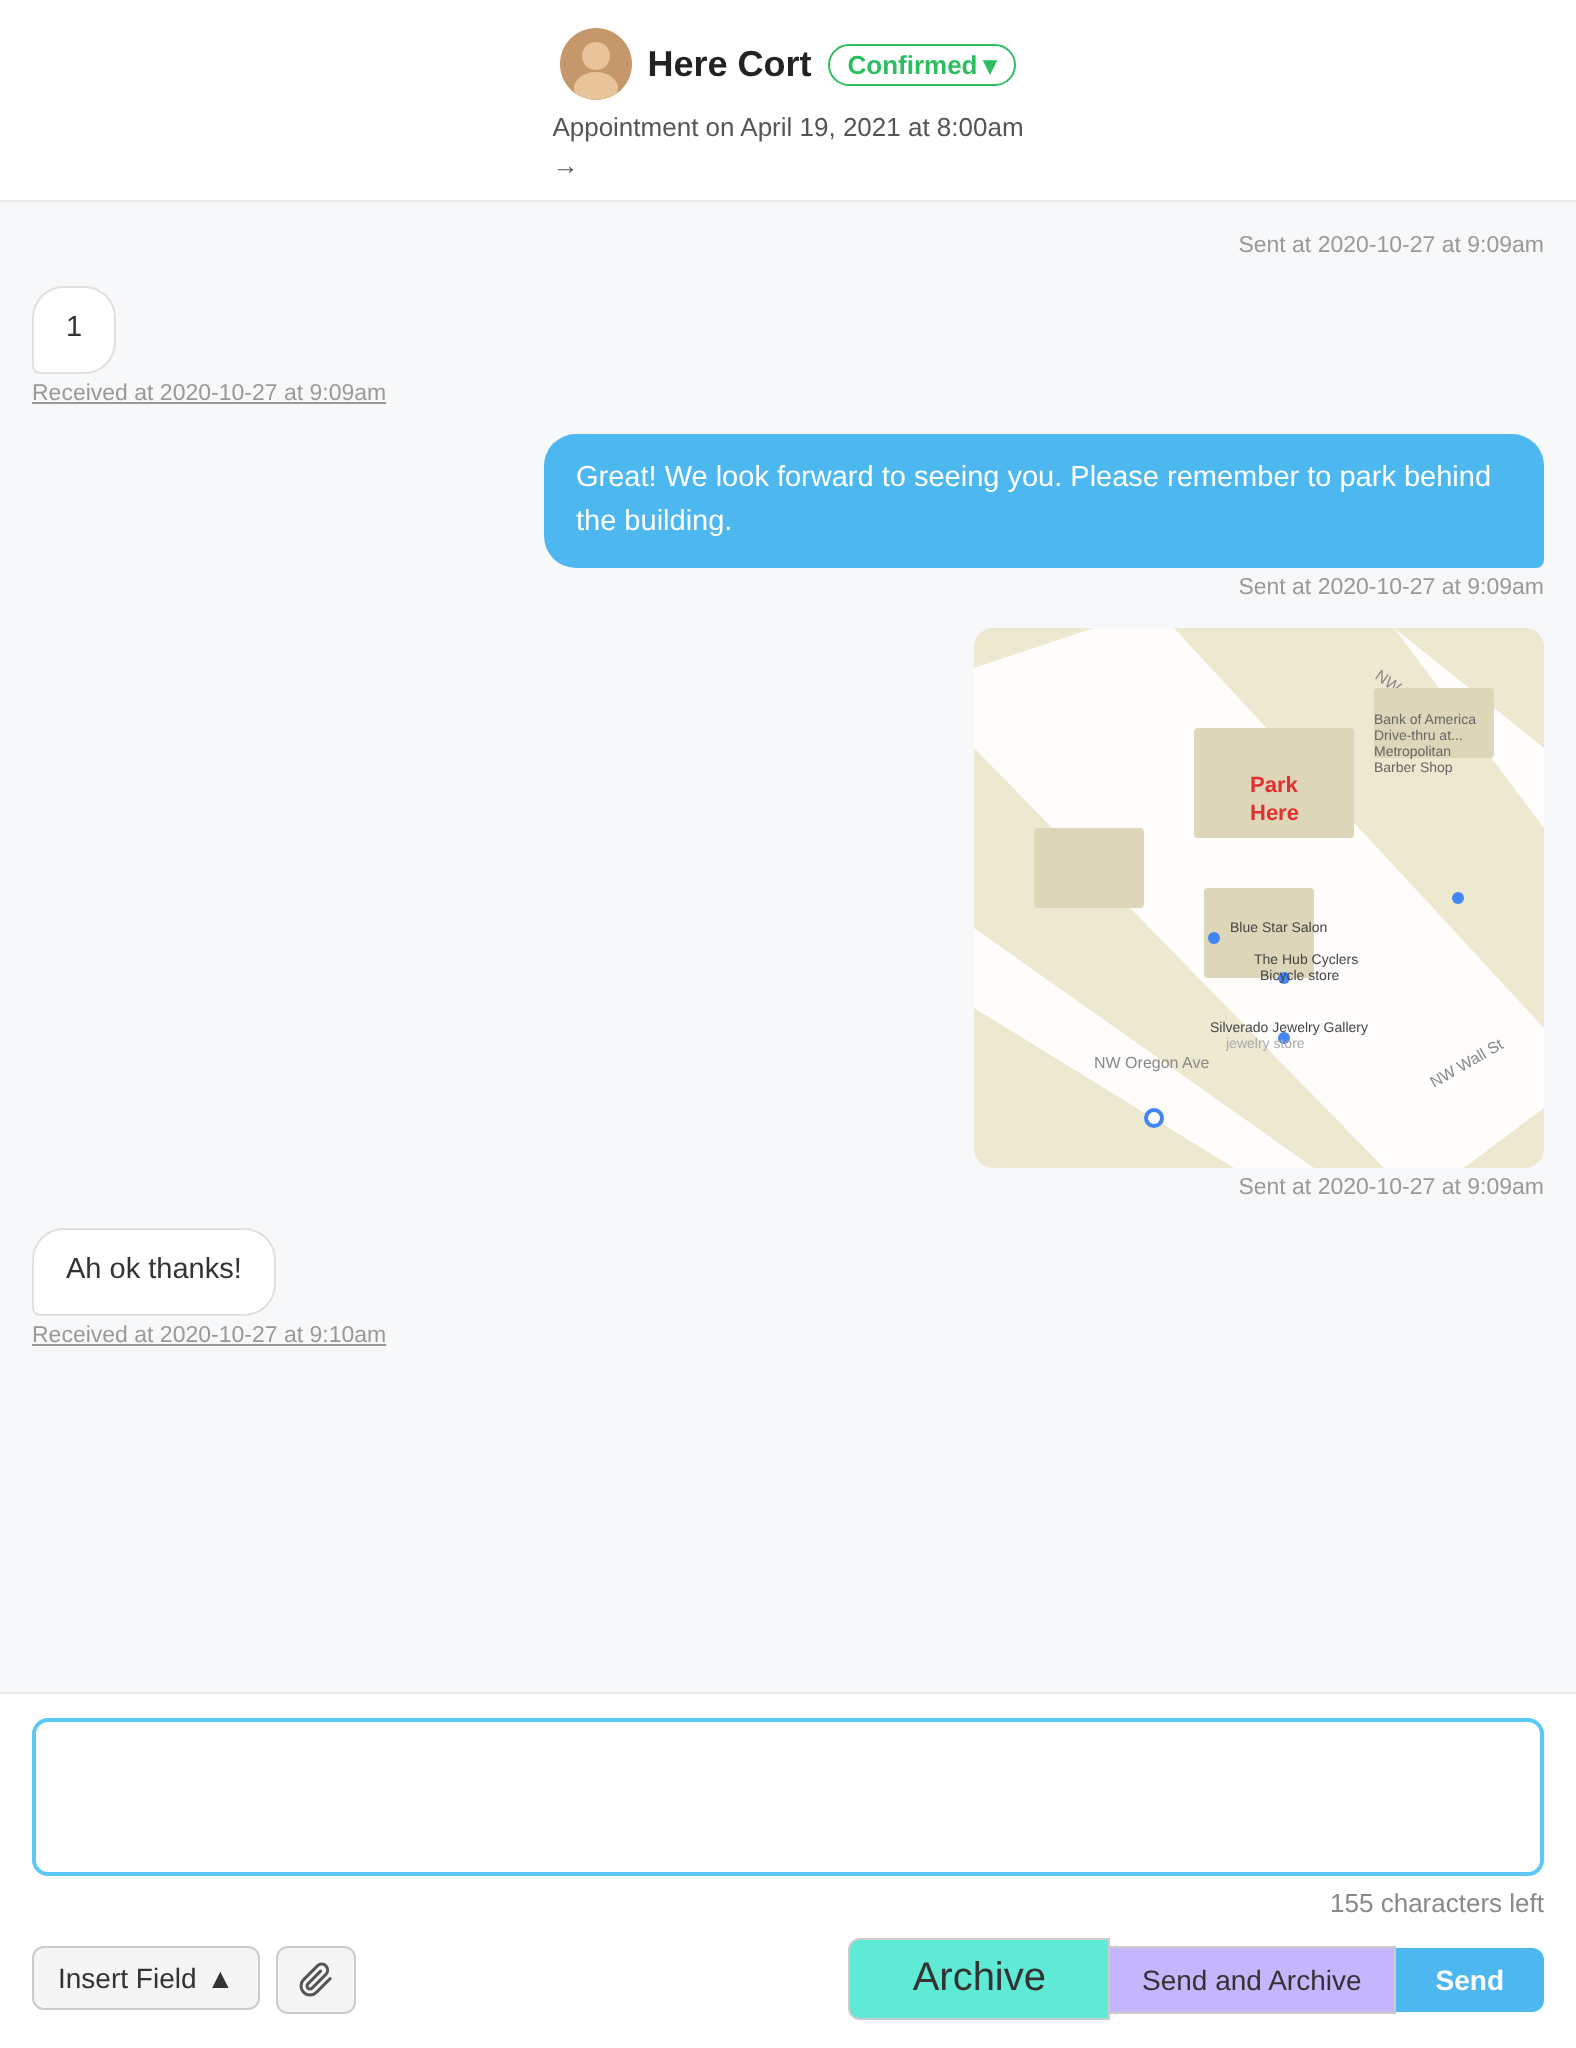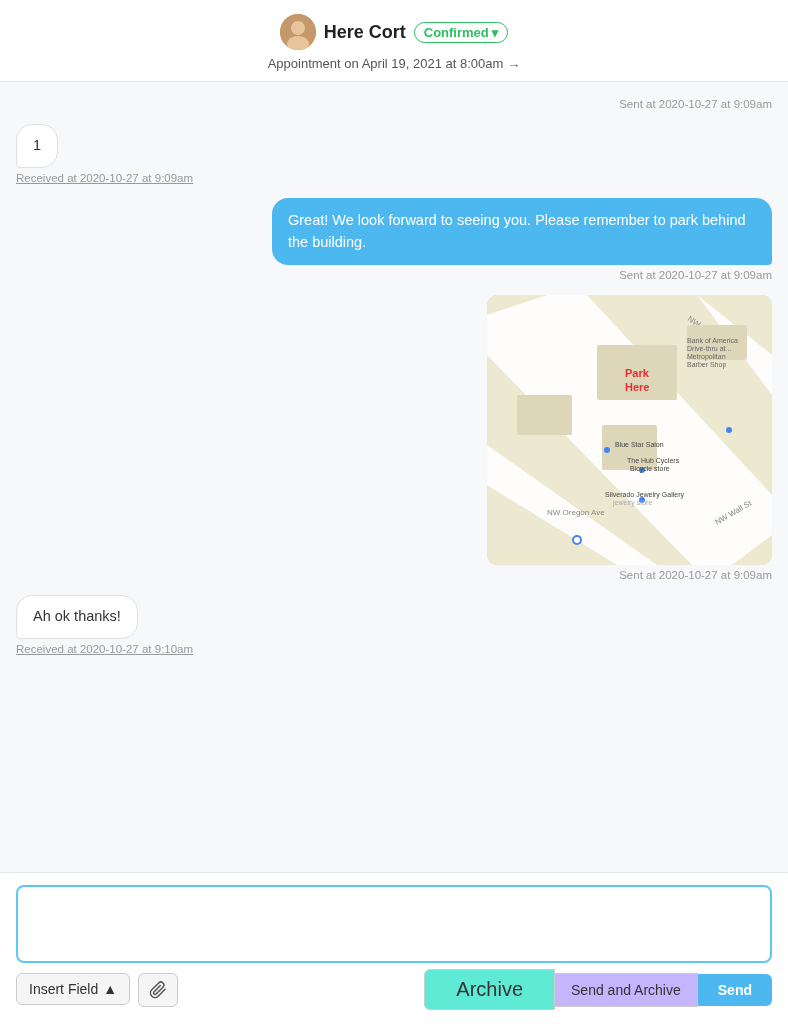--- a/index.html
+++ b/index.html
@@ -55,20 +55,21 @@
       font-size: 13px;
       color: #2dbe60;
       font-weight: 700;
       cursor: pointer;
     }
     .appointment-line {
       font-size: 13px;
       color: #555;
       display: flex;
       gap: 4px;
+      flex-direction: column;
     }
     .arrow-right {
       color: #555;
       font-size: 13px;
     }
 
     
     .chat-area {
       flex: 1;
       overflow-y: auto;
@@ -334,20 +335,23 @@
   <div class="timestamp-received">
     <span>Received at 2020-10-27 at 9:10am</span>
   </div>
 
 </div>
 
 <div class="input-area">
   <div class="text-input-wrapper">
     <textarea class="text-input" rows="3" style=""></textarea>
   </div>
+  <div class="char-count">
+    <span>155 characters left</span>
+  </div>
   <div class="bottom-toolbar">
     <div class="left-tools">
       <button class="insert-field-btn">
         <span>Insert Field</span>
         <span>▲</span>
       </button>
       <button class="attach-btn">
         <svg width="18" height="18" viewBox="0 0 24 24" fill="none" stroke="#555" stroke-width="2" stroke-linecap="round" stroke-linejoin="round">
           <path d="M21.44 11.05l-9.19 9.19a6 6 0 0 1-8.49-8.49l9.19-9.19a4 4 0 0 1 5.66 5.66L9.41 17.41a2 2 0 0 1-2.83-2.83L15.07 6.1"></path>
         </svg>

